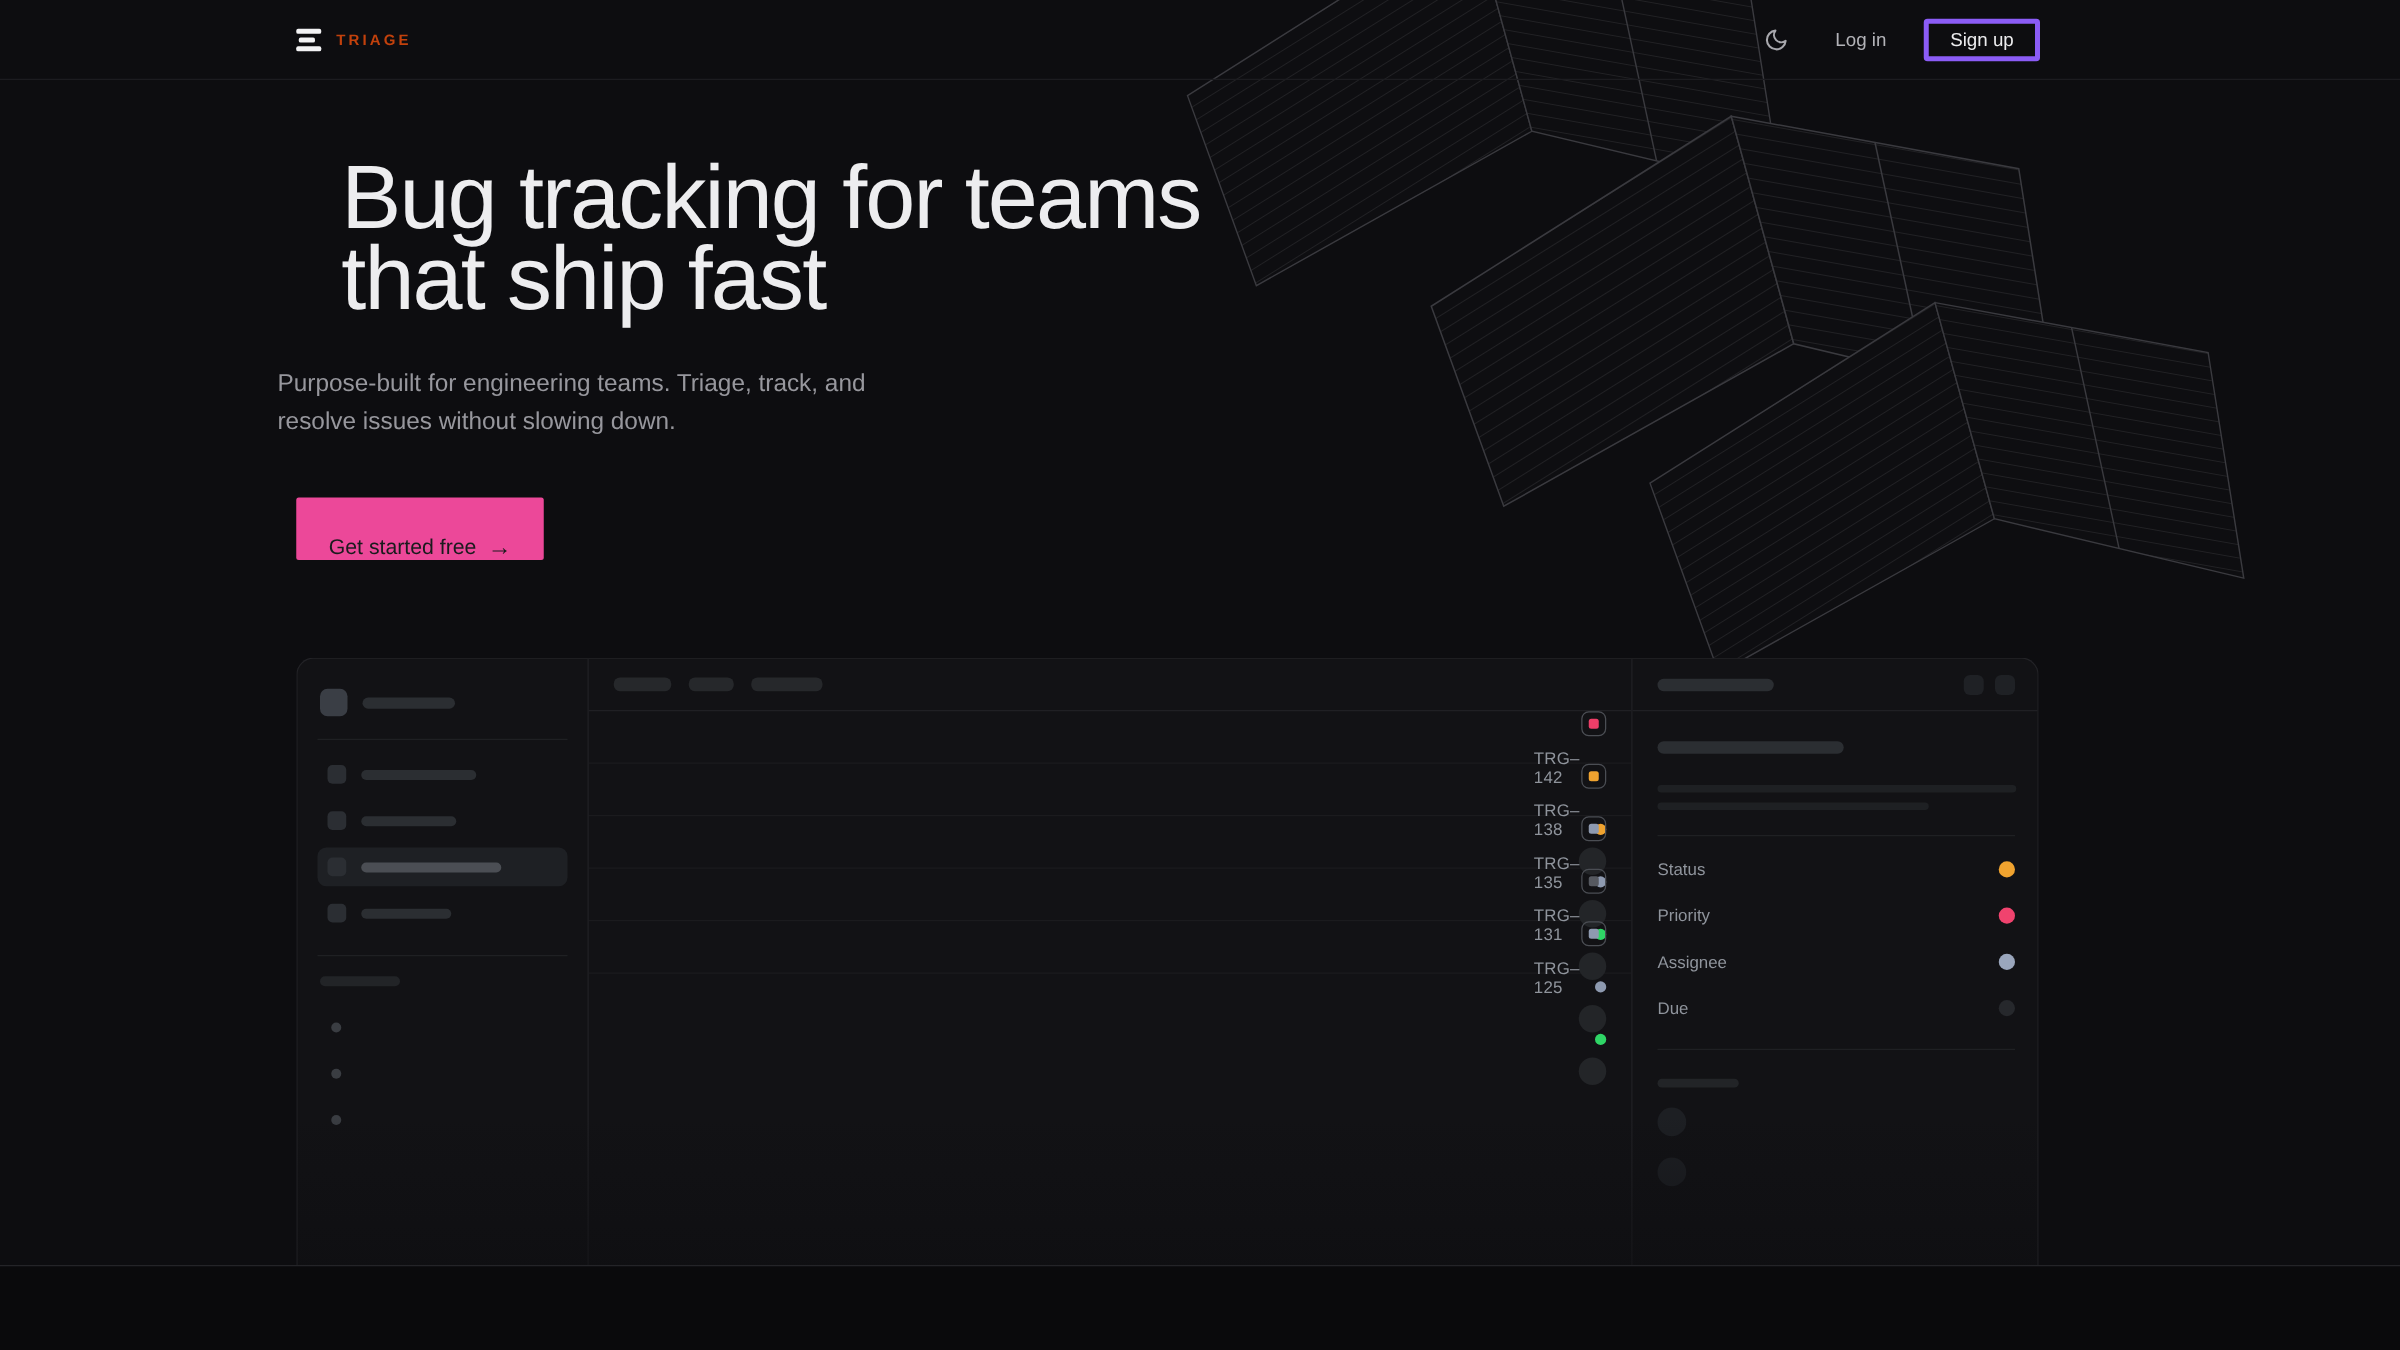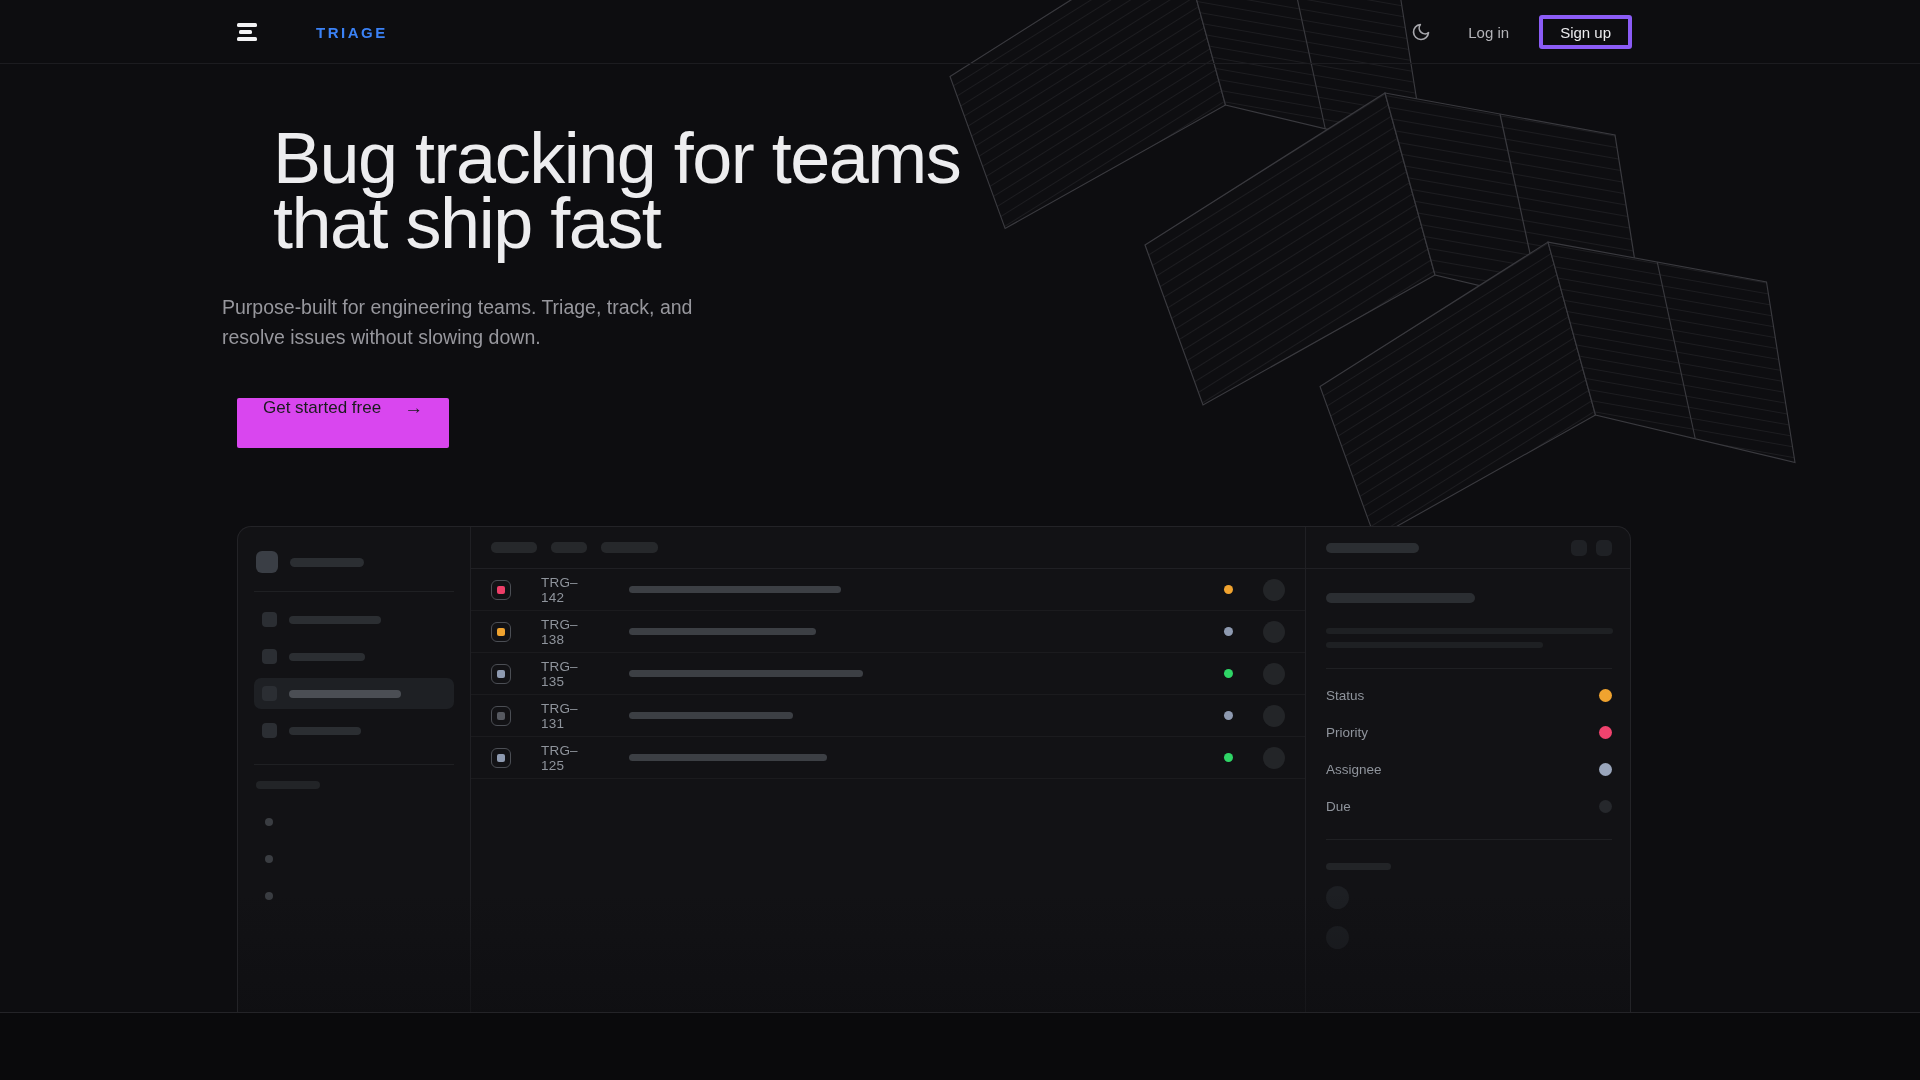--- a/index.html
+++ b/index.html
@@ -13,21 +13,21 @@
   .header {
     position:absolute; left:0; top:0; width:1920px; height:64px;
     border-bottom:1px solid #1c1c20; z-index:5;
   }
   .brand { position:absolute; left:237px; top:0; height:64px; display:flex; align-items:center; gap:12px; cursor:pointer; }
   .logo-bars { display:flex; flex-direction:column; gap:3px; }
   .logo-bars span { display:block; height:4px; border-radius:1.5px; background:#f2f2f4; }
   .logo-bars span:nth-child(1){ width:20px; }
   .logo-bars span:nth-child(2){ width:13px; margin-left:2px; }
   .logo-bars span:nth-child(3){ width:20px; }
-  .brand-name { font-size:15px; font-weight:700; letter-spacing:2.5px; color:#3b82f6;margin-left:47px; }
+  .brand-name { font-size:12px; font-weight:700; letter-spacing:2.5px; color:#c2410c; }
   .header-right { position:absolute; right:288px; top:0; height:64px; display:flex; align-items:center; gap:30px; }
   .theme-btn { width:34px; height:34px; display:flex; align-items:center; justify-content:center; cursor:pointer; background:none; border:none; }
   .login-link { font-size:15px; color:#b3b3b8; cursor:pointer; }
   .signup-btn {
     height:34px; padding:0 17px; background:transparent; border:4px solid #8b5cf6;
     border-radius:3px; color:#ececee; font-size:15px; font-family:inherit; cursor:pointer;
     display:flex; align-items:center;
   }
 
   
@@ -35,22 +35,22 @@
     position:absolute; left:237px; top:126px; z-index:2;
     font-size:72px; line-height:65px; font-weight:500; letter-spacing:-1.5px; color:#ededef;margin-left:36px;
   }
   .hero-sub {
     position:absolute; left:222px; top:292px; z-index:2;
     font-size:19.5px; line-height:30px; color:#97979d;
   }
   .cta-btn {
     position:absolute; left:237px; top:398px; z-index:2;
     height:50px; padding:0 26px; border:none; border-radius:2px; cursor:pointer;
-    background:#d946ef; color:#1a1b1d; font-family:inherit; font-size:17px; font-weight:500;
-    display:flex; align-items:flex-start; gap:23px;
+    background:#ec4899; color:#1a1b1d; font-family:inherit; font-size:17px; font-weight:500;
+    display:flex; align-items:flex-end; gap:9px;
   }
   .cta-arrow { font-size:19px; line-height:1; font-weight:400; }
 
   
   .wireframe { position:absolute; left:930px; top:0px; z-index:1; pointer-events:none; }
 
   
   .app {
     position:absolute; left:237px; top:526px; width:1394px; height:486px; z-index:3;
     background:#121215; border:1px solid #232327; border-bottom:none;
@@ -80,22 +80,22 @@
   .nav-item .bar { height:8px; border-radius:4px; background:#2b2e32; }
   .nav-item.active { background:#1e2024; }
   .nav-item.active .bar { background:#4b4e54; }
   .side-label { width:64px; height:8px; margin:16px 2px 0 2px; }
   .side-dot { width:8px; height:8px; border-radius:50%; background:#3a3d42; margin:29px 0 0 11px; }
 
   
   .list-header { height:42px; border-bottom:1px solid #202024; display:flex; align-items:center; gap:14px; padding:0 20px; }
   .pill { height:11px; border-radius:5px; background:#26282b; }
   .issue-row {
-    height:42px; display:flex; align-items:center; gap:30px; padding:0 20px;
-    border-bottom:1px solid rgba(255,255,255,0.04); cursor:pointer;
+    height:42px; display:flex; align-items:flex-end; gap:10px; padding:0 20px;
+    border-bottom:1px solid rgba(255,255,255,0.04); cursor:pointer;flex-direction:column;
   }
   .issue-row.selected {
     background:repeating-linear-gradient(135deg, rgba(255,255,255,0.05) 0 1px, transparent 1px 11px), rgba(255,255,255,0.015);
     border-top:1px solid rgba(255,255,255,0.07);
     border-bottom:1px solid rgba(255,255,255,0.07);
   }
   .issue-type { width:20px; height:20px; border:1.5px solid #4b4e54; border-radius:6px; flex:none;
     display:flex; align-items:center; justify-content:center; }
   .issue-type i { display:block; width:8px; height:8px; border-radius:2px; background:#888; }
   .issue-id { width:58px; font-size:13.5px; color:#8f949c; letter-spacing:0.2px; flex:none; }

